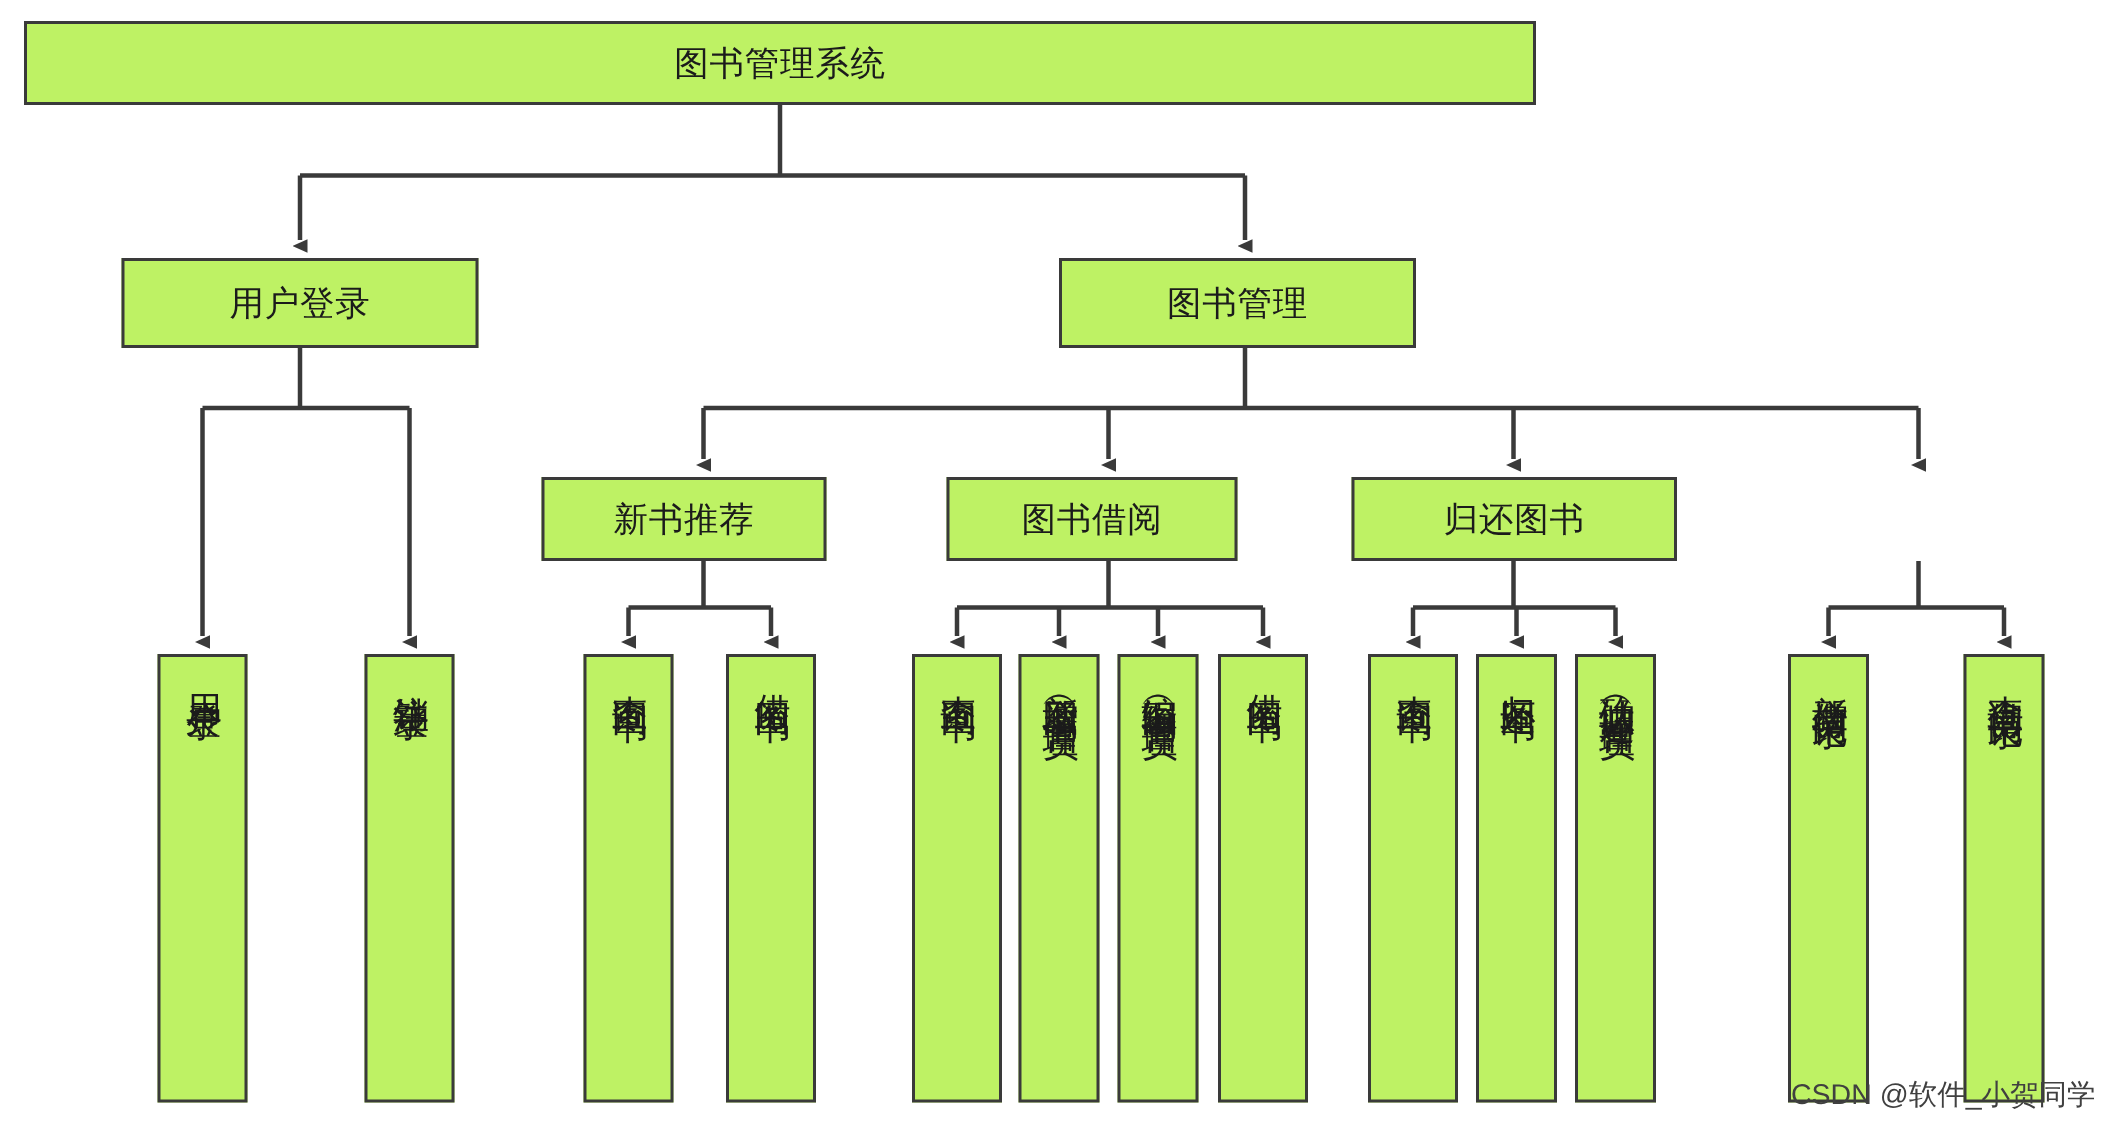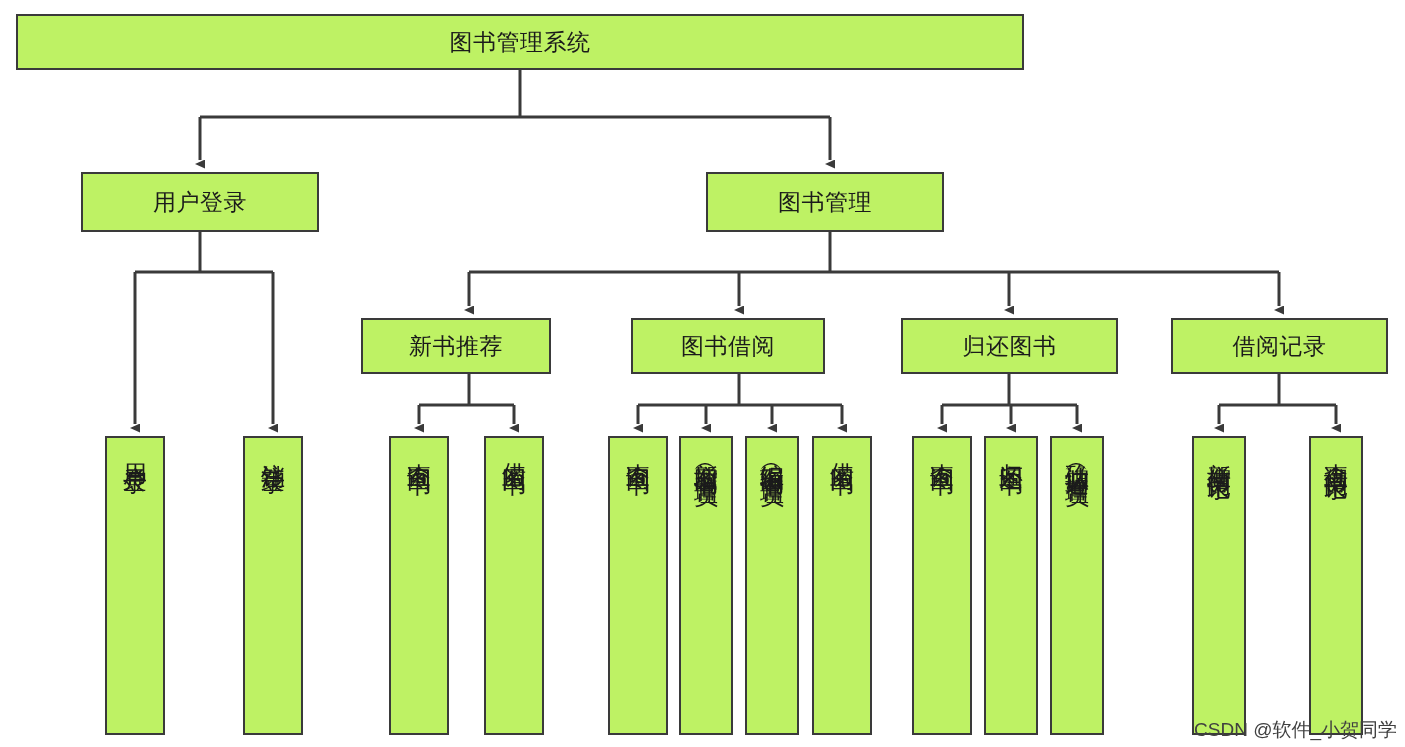--- a/index.html
+++ b/index.html
@@ -142,23 +142,20 @@
 
   <div class="node horizontal" style="left:361px; top:318px; width:190px; height:56px;">
     <span class="node-label">新书推荐</span>
   </div>
   <div class="node horizontal" style="left:631px; top:318px; width:194px; height:56px;">
     <span class="node-label">图书借阅</span>
   </div>
   <div class="node horizontal" style="left:901px; top:318px; width:217px; height:56px;">
     <span class="node-label">归还图书</span>
   </div>
-  <div class="node horizontal" style="left:1171px; top:318px; width:217px; height:56px;">
-    <span class="node-label">借阅记录</span>
-  </div>
 
   <div class="node vertical" style="left:105px; top:436px; width:60px; height:299px;">
     <span class="node-label">用户登录</span>
   </div>
   <div class="node vertical" style="left:243px; top:436px; width:60px; height:299px;">
     <span class="node-label">注销登录</span>
   </div>
 
   <div class="node vertical" style="left:389px; top:436px; width:60px; height:299px;">
     <span class="node-label">查询图书</span>

